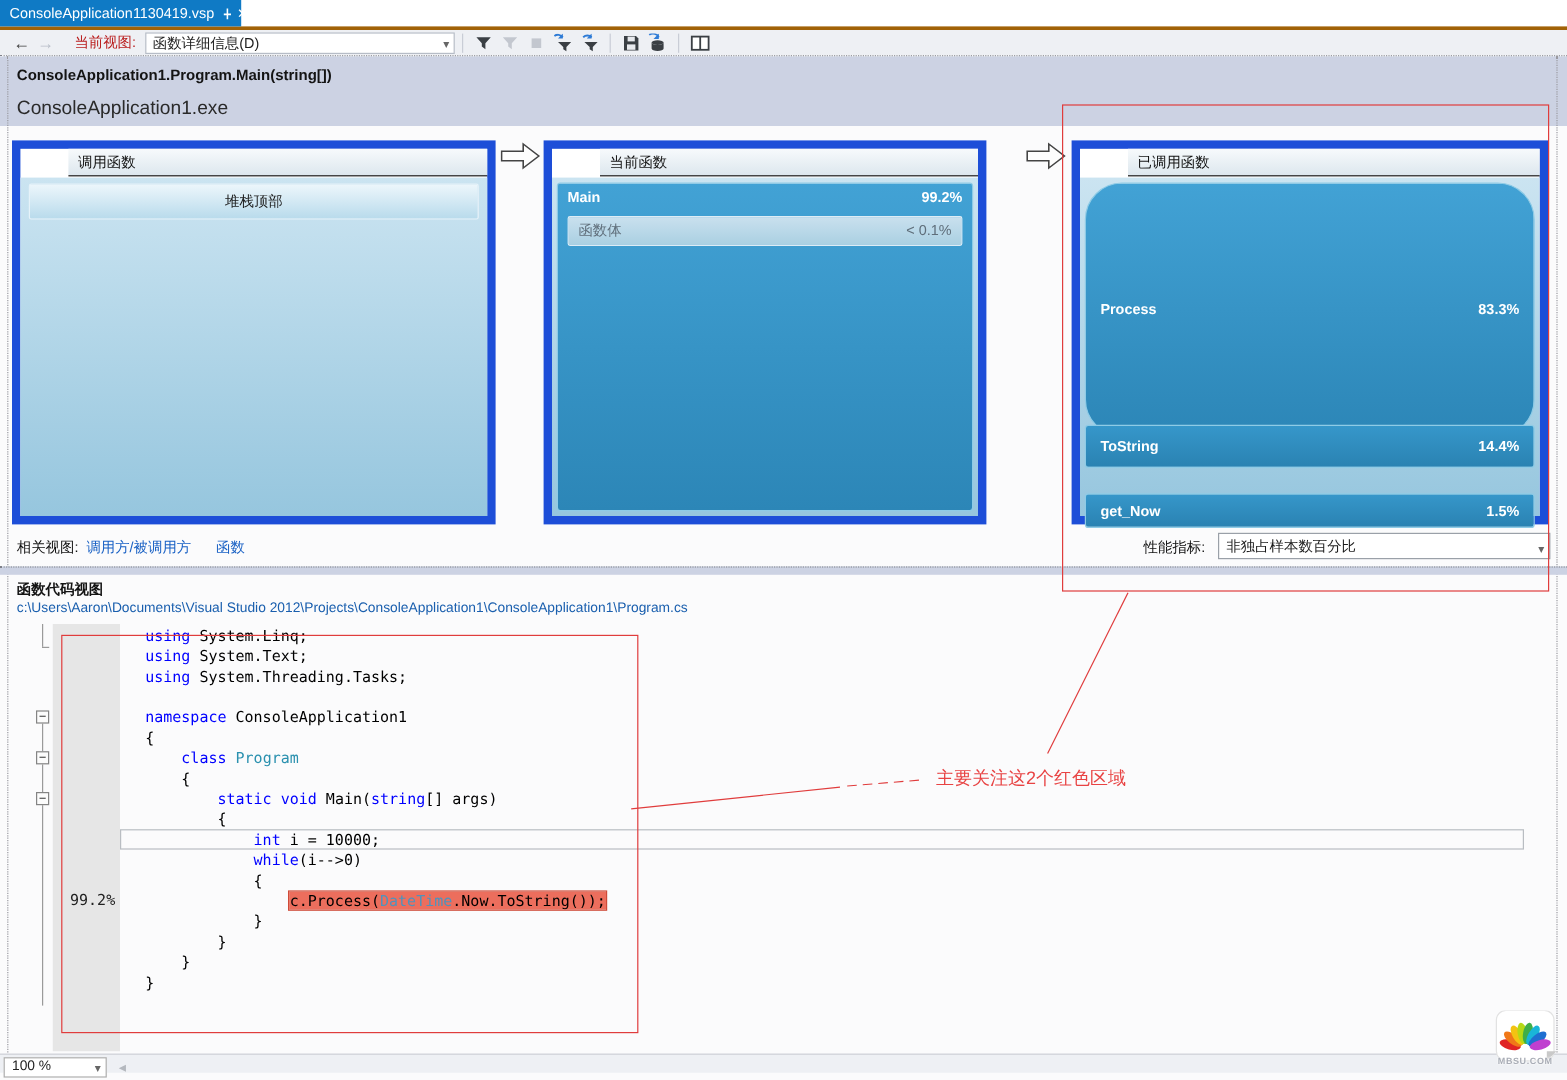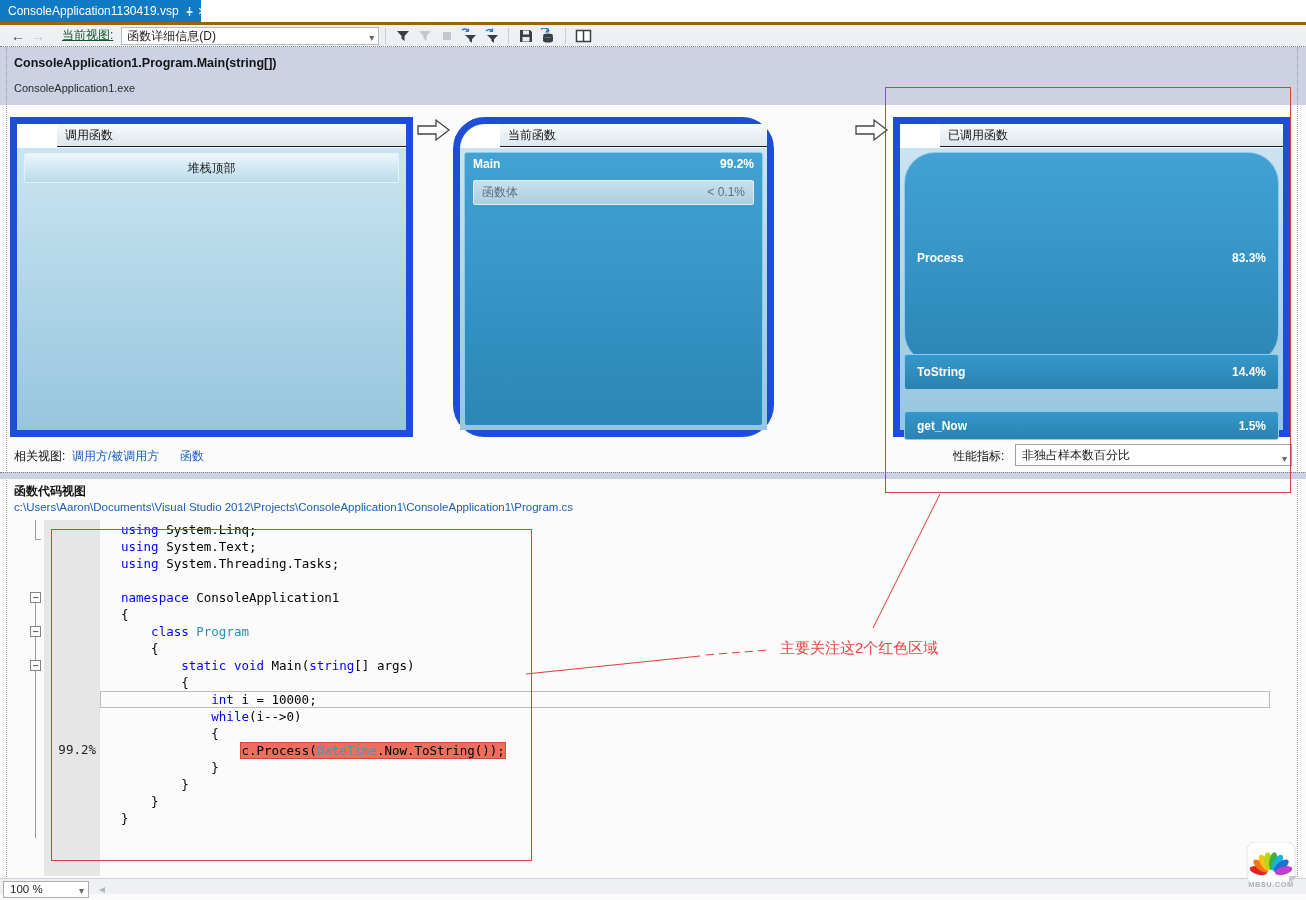--- a/index.html
+++ b/index.html
@@ -11,31 +11,31 @@
   .titlebar { position:absolute; left:0; top:0; width:1306px; height:25px; background:#ffffff; border-bottom:3px solid #a16207; }
   .doc-tab { position:absolute; left:0; top:0; height:22px; width:201px; background:#0f7ac5; color:#fff; display:flex; align-items:center; padding:0 6px 0 8px; font-size:12px; }
   .doc-tab .tab-title { flex:1; white-space:nowrap; }
   .tab-icon { width:14px; height:14px; display:inline-flex; align-items:center; justify-content:center; margin-left:4px; color:#fff; font-size:11px; }
 
   
   .toolbar { position:absolute; left:0; top:25px; width:1306px; height:21px; background:#eef0f4; display:flex; align-items:center; }
   .nav-arrow { width:20px; text-align:center; font-size:14px; line-height:20px; }
   .nav-back { color:#3c3c3c; margin-left:8px; }
   .nav-fwd { color:#b9bec8; }
-  .tb-label { font-size:12px; color:#14532d; margin:0 8px 0 14px;text-decoration:underline; }
+  .tb-label { font-size:12px; color:#b91c1c; margin:0 8px 0 14px; }
   .tb-combo { position:relative; width:258px; height:18px; background:#fff; border:1px solid #b6bcc6; font-size:12px; color:#1e1e1e; line-height:16px; padding:0 18px 0 5px; }
   .tb-combo .caret, .metric-combo .caret, .zoom-combo .caret { position:absolute; right:4px; top:2px; font-size:10px; color:#666; }
   .tb-sep { width:1px; height:16px; background:#c9cdd6; margin:0 6px; }
   .tb-btn { width:22px; height:18px; display:flex; align-items:center; justify-content:center; }
 
   
   .dotted-h { position:absolute; left:0; width:1306px; border-top:1px dotted #7e8088; }
   .header-band { position:absolute; left:0; top:47px; width:1306px; height:58px; background:#ccd2e3; }
   .header-band .fn-title { position:absolute; left:14px; top:9px; font-size:12.5px; font-weight:bold; color:#141414; }
-  .header-band .fn-module { position:absolute; left:14px; top:35px; font-size:11px; color:#2a2a2a; }
+  .header-band .fn-module { position:absolute; left:14px; top:35px; font-size:16px; color:#2a2a2a; }
   .vdot { position:absolute; top:47px; height:830px; border-left:1px dotted #9a9aa0; }
 
   
   .panel { position:absolute; top:117px; height:320px; border:7px solid #1d4ed8; background:#fff;padding-left:40px; }
   .panel-header { height:23px; border-bottom:1px solid #1a1a1a; background:linear-gradient(#f7fafc,#dde7ee); font-size:12px; color:#111; line-height:22px; padding-left:8px; }
   .panel-body { position:absolute; left:0; top:24px; right:0; bottom:0; background:linear-gradient(#cbe4f1,#96c6de);text-decoration:underline; }
   .stack-top-btn { position:absolute; left:7px; right:7px; top:5px; height:30px; background:linear-gradient(#ecf6fb,#b9dbec); border:1px solid #e6f2f9; border-radius:2px; font-size:12px; color:#1a1a1a; text-align:center; line-height:28px; }
   .blue-block { background:linear-gradient(#42a2d5,#2c86b7); border:1px solid #8ecbe6; border-radius:3px; color:#fff; }
   .main-block { position:absolute; left:4px; right:4px; top:4px; bottom:4px; }
   .main-row { position:absolute; left:8px; right:8px; top:4px; font-size:12px; font-weight:600; }
@@ -181,21 +181,21 @@
     <div class="panel-header">调用函数</div>
     <div class="panel-body">
       <div class="stack-top-btn">堆栈顶部</div>
     </div>
   </div>
 
   <svg class="arrow-svg" style="left:417px" width="34" height="24">
     <polygon points="1,8 19,8 19,2 32,12 19,22 19,16 1,16" fill="#fdfdfd" stroke="#444" stroke-width="1.3"></polygon>
   </svg>
 
-  <div class="panel" style="left:453px; width:321px;border-radius:32px;">
+  <div class="panel" style="left:453px; width:369px;">
     <div class="panel-header">当前函数</div>
     <div class="panel-body">
       <div class="blue-block main-block">
         <div class="main-row">
           <span>Main</span>
           <span class="val">99.2%</span>
         </div>
         <div class="fnbody-bar">
           <span>函数体</span>
           <span class="val">&lt; 0.1%</span>

